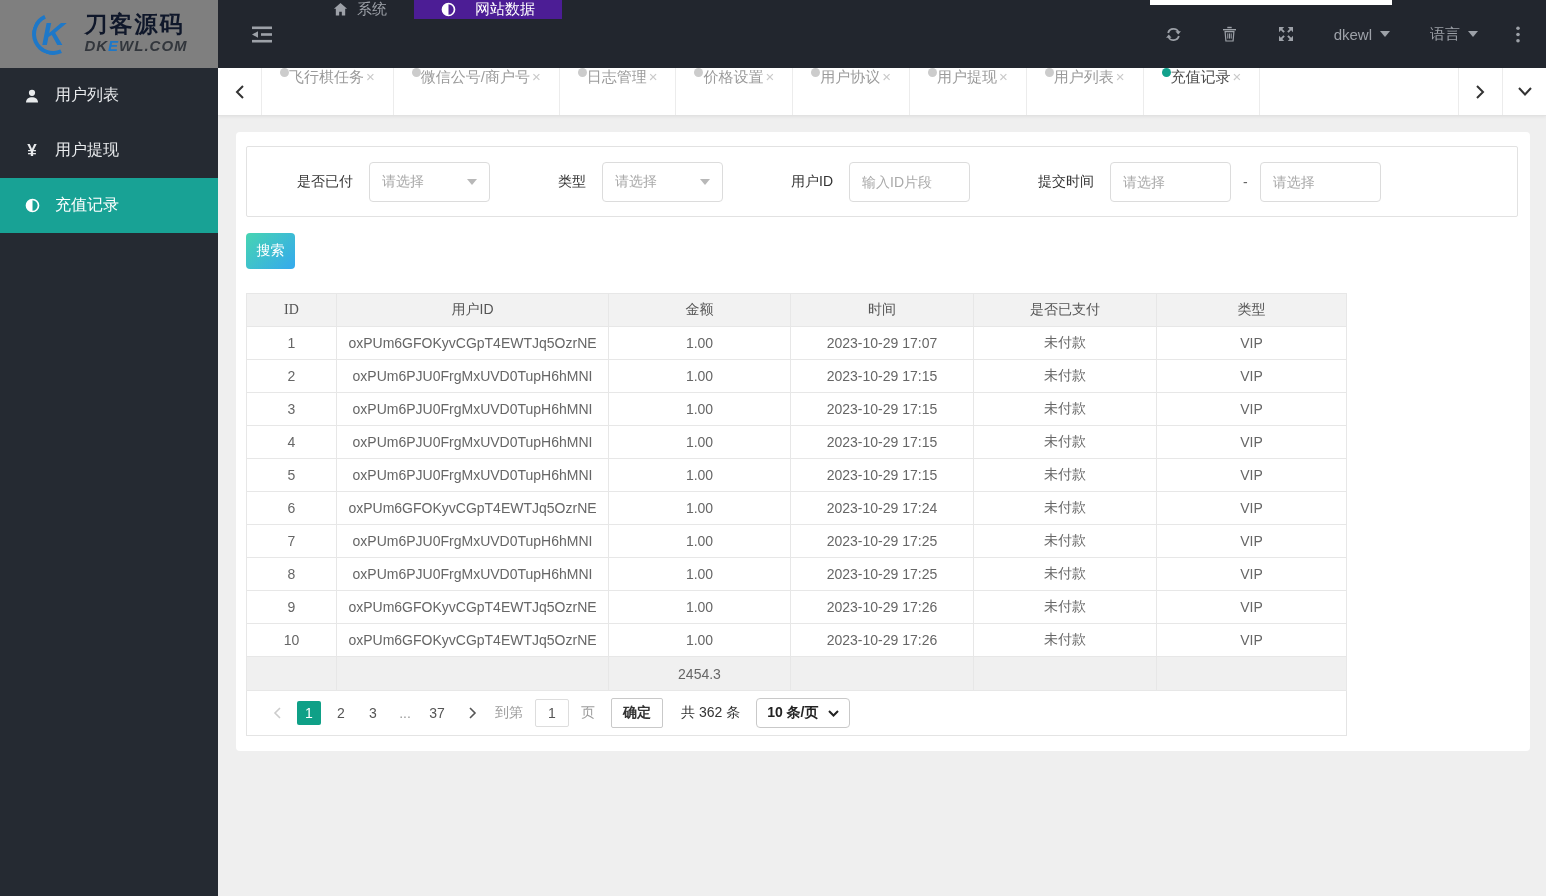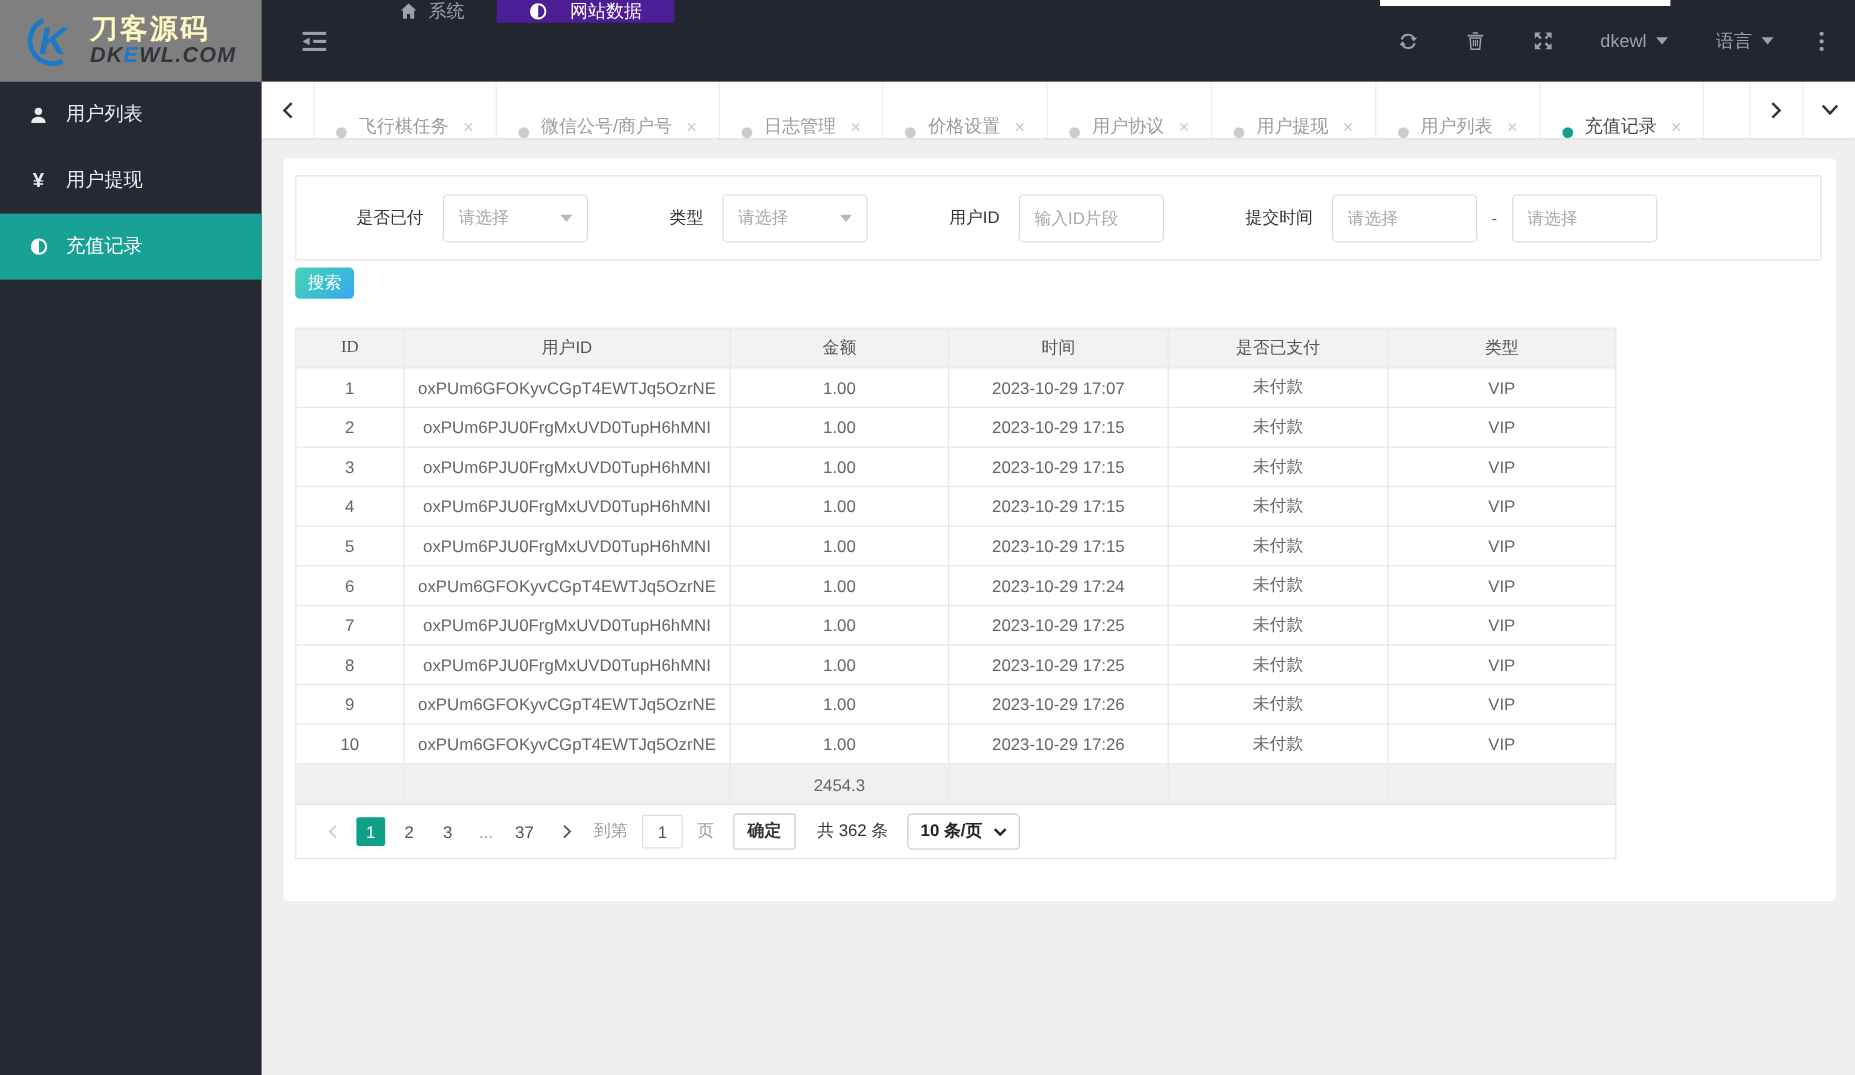--- a/index.html
+++ b/index.html
@@ -16,22 +16,22 @@
   .logo { width:218px; background:#7f7f7f; display:flex; align-items:center;
     justify-content:center; gap:8px; flex:none; }
   .logo-glyph { position:relative; width:46px; height:46px; flex:none; }
   .logo-glyph .arc { position:absolute; inset:2px; border:4px solid #1e78c8;
     border-radius:50%; border-top-color:transparent; border-right-color:transparent;
     transform:rotate(20deg); }
   .logo-glyph .kletter { position:absolute; inset:0; display:flex; align-items:center;
     justify-content:center; font-size:32px; font-weight:bold; font-style:italic;
     color:#1e78c8; }
   .logo-text { display:flex; flex-direction:column; line-height:1.05; }
-  .logo-name { font-size:23px; font-weight:bold; color:#fef9c3; letter-spacing:2px; }
-  .logo-domain { font-size:18px; font-weight:bold; font-style:italic; color:#32363c; letter-spacing:1px; }
+  .logo-name { font-size:23px; font-weight:bold; color:#0f172a; letter-spacing:2px;font-family:Liberation Mono, monospace; }
+  .logo-domain { font-size:15px; font-weight:bold; font-style:italic; color:#32363c; letter-spacing:1px; }
   .logo-domain .blue { color:#1e78c8; }
 
   .nav { display:flex; align-items:stretch; color:#9da1a8; }
   .nav-toggle { width:88px; display:flex; align-items:center; justify-content:center; cursor:pointer; }
   .nav-item { display:flex; align-items:center; gap:9px; padding:0 27px;
     font-size:15px; cursor:pointer; white-space:nowrap; }
   .nav-item.active { background:#4c1d95; color:#fff;gap:19px; }
 
   .topbar-right { margin-left:auto; display:flex; align-items:center; color:#9da1a8; padding-right:8px; }
   .top-icon-btn { width:56px; height:68px; display:flex; align-items:center; justify-content:center; cursor:pointer; }
@@ -47,21 +47,21 @@
   .side-item.active { background:#18a295; color:#fff; }
   .side-ic { width:20px; display:flex; justify-content:center; align-items:center; flex:none; }
   .yen-ic { font-size:17px; font-weight:bold; }
 
   
   .main { position:absolute; left:218px; top:68px; right:0; bottom:0; background:#efefef; }
   .tabbar { height:48px; background:#fff; display:flex; align-items:stretch;
     border-bottom:1px solid #e2e2e2; box-shadow:0 1px 3px rgba(0,0,0,.06); }
   .tab-nav-btn { width:44px; display:flex; align-items:center; justify-content:center;
     border-right:1px solid #ececec; color:#333; cursor:pointer; flex:none; }
-  .tab { display:flex; align-items:flex-end; gap:10px; padding:0 18px; border-right:1px solid #ececec;
+  .tab { display:flex; align-items:flex-start; gap:0; padding:0 18px; border-right:1px solid #ececec;
     color:#9b9b9b; font-size:15px; cursor:pointer; white-space:nowrap; }
   .tab .dot { width:9px; height:9px; border-radius:50%; background:#ccc; flex:none; }
   .tab .close { color:#c9c9c9; font-size:15px; margin-left:2px; }
   .tab.active { color:#4a4a4a; }
   .tab.active .dot { background:#12a18c; }
   .tabbar-right { margin-left:auto; display:flex; align-items:stretch; }
   .tabbar-right .tab-nav-btn { border-right:none; border-left:1px solid #ececec; }
 
   
   .card { margin:16px 16px 0 18px; height:619px; background:#fff; border-radius:4px;
@@ -72,21 +72,21 @@
   .filter-label { font-size:14px; color:#333; margin-right:16px; white-space:nowrap; }
   .sel { width:121px; height:40px; border:1px solid #dcdcdc; border-radius:4px; background:#fff;
     display:flex; align-items:center; justify-content:space-between; padding:0 12px;
     color:#a9a9a9; font-size:14px; cursor:pointer; }
   .sel .caret-down { border-top-color:#b8b8b8; border-left-width:5px; border-right-width:5px; }
   .txt-input { width:121px; height:40px; border:1px solid #dcdcdc; border-radius:4px;
     padding:0 12px; font-size:14px; color:#333; font-family:inherit; outline:none; }
   .txt-input::placeholder { color:#a9a9a9; }
   .date-sep { margin:0 12px; color:#666; }
 
-  .search-btn { margin-top:6px; width:49px; height:26px; border:none; border-radius:4px;
+  .search-btn { margin-top:16px; width:49px; height:36px; border:none; border-radius:4px;
     background:linear-gradient(135deg,#47d4b2 0%,#34a9ee 100%); color:#fff; font-size:14px;
     cursor:pointer; font-family:inherit; display:block; }
 
   
   table.grid { margin-top:24px; width:1101px; border-collapse:collapse; table-layout:fixed;
     text-align:center; font-size:14px; }
   .grid th, .grid td { border:1px solid #e7e7e7; height:33px; padding:0 6px; overflow:hidden;
     white-space:nowrap; }
   .grid th { background:#f2f2f2; color:#555; font-weight:normal; }
   .grid td { color:#666; }

